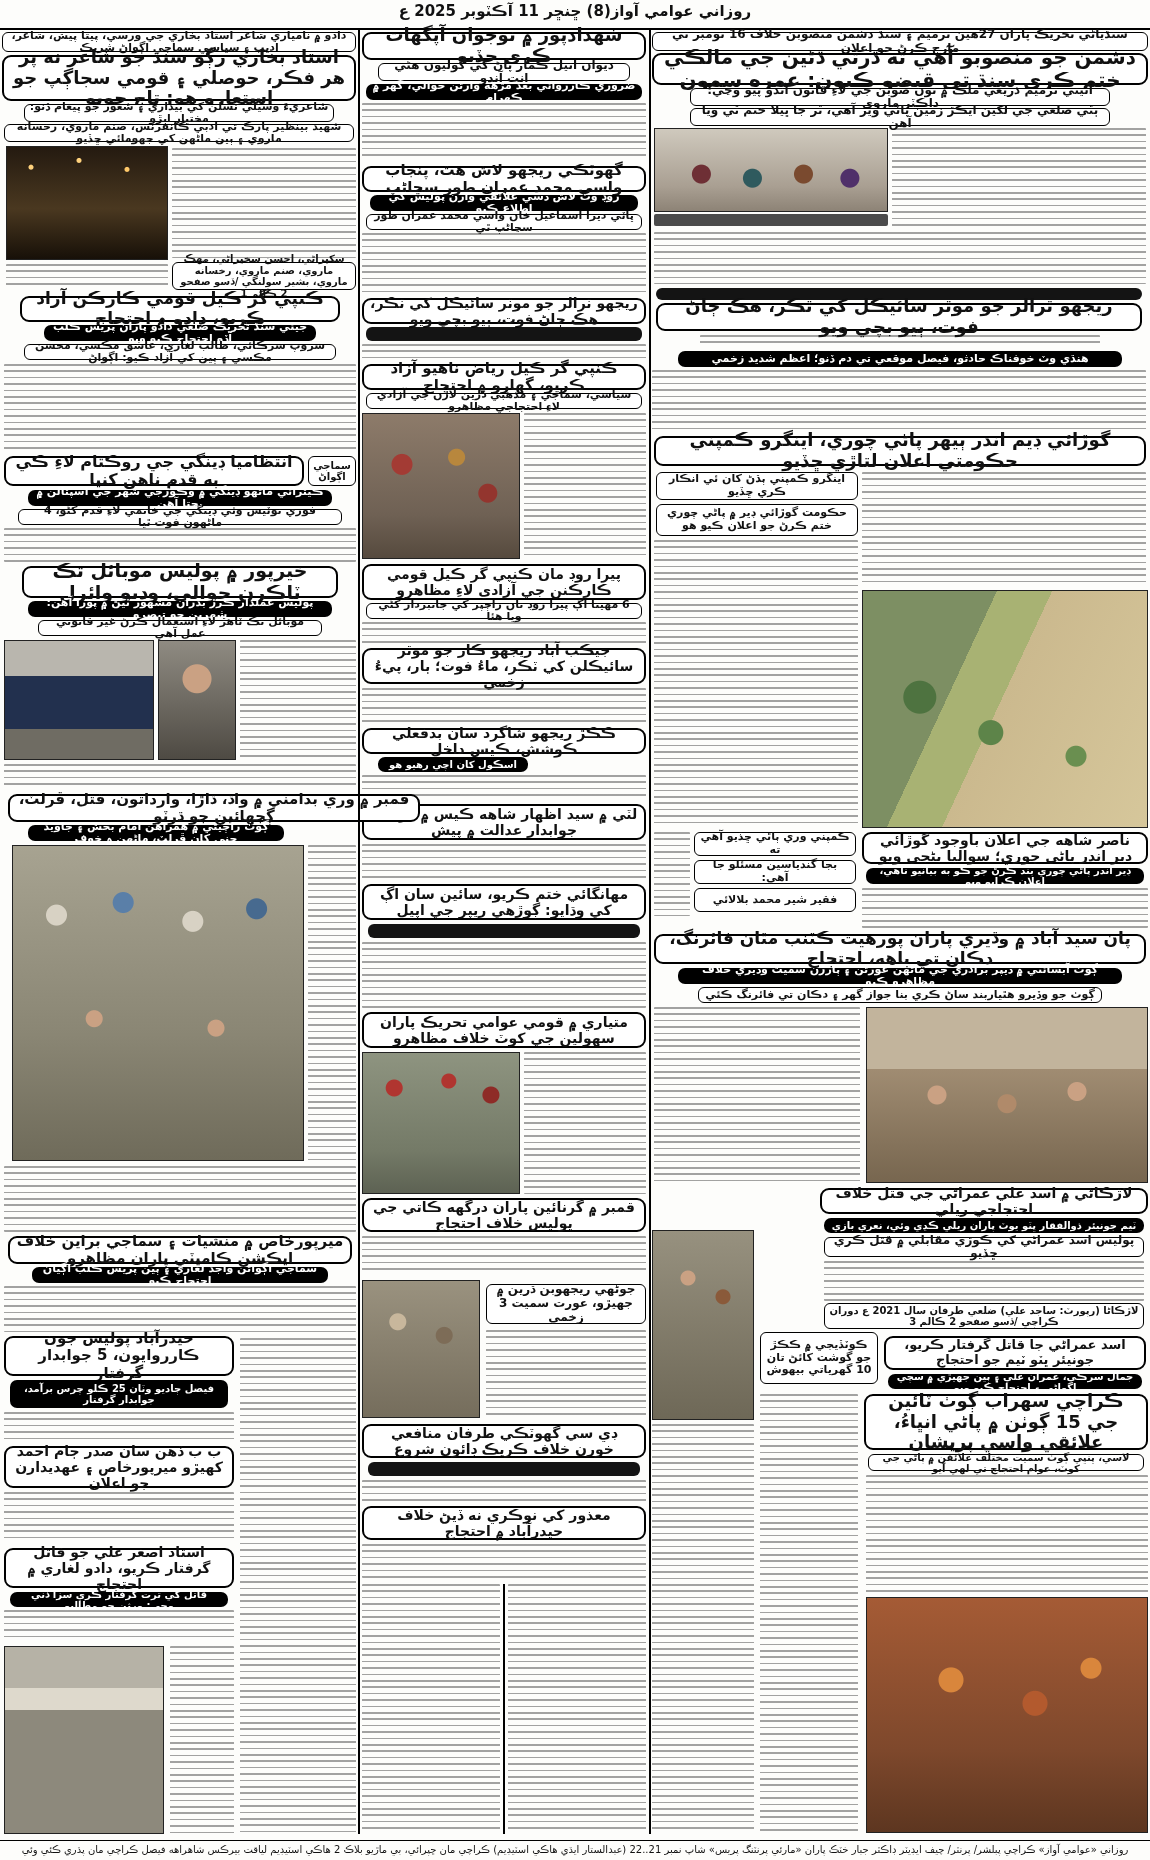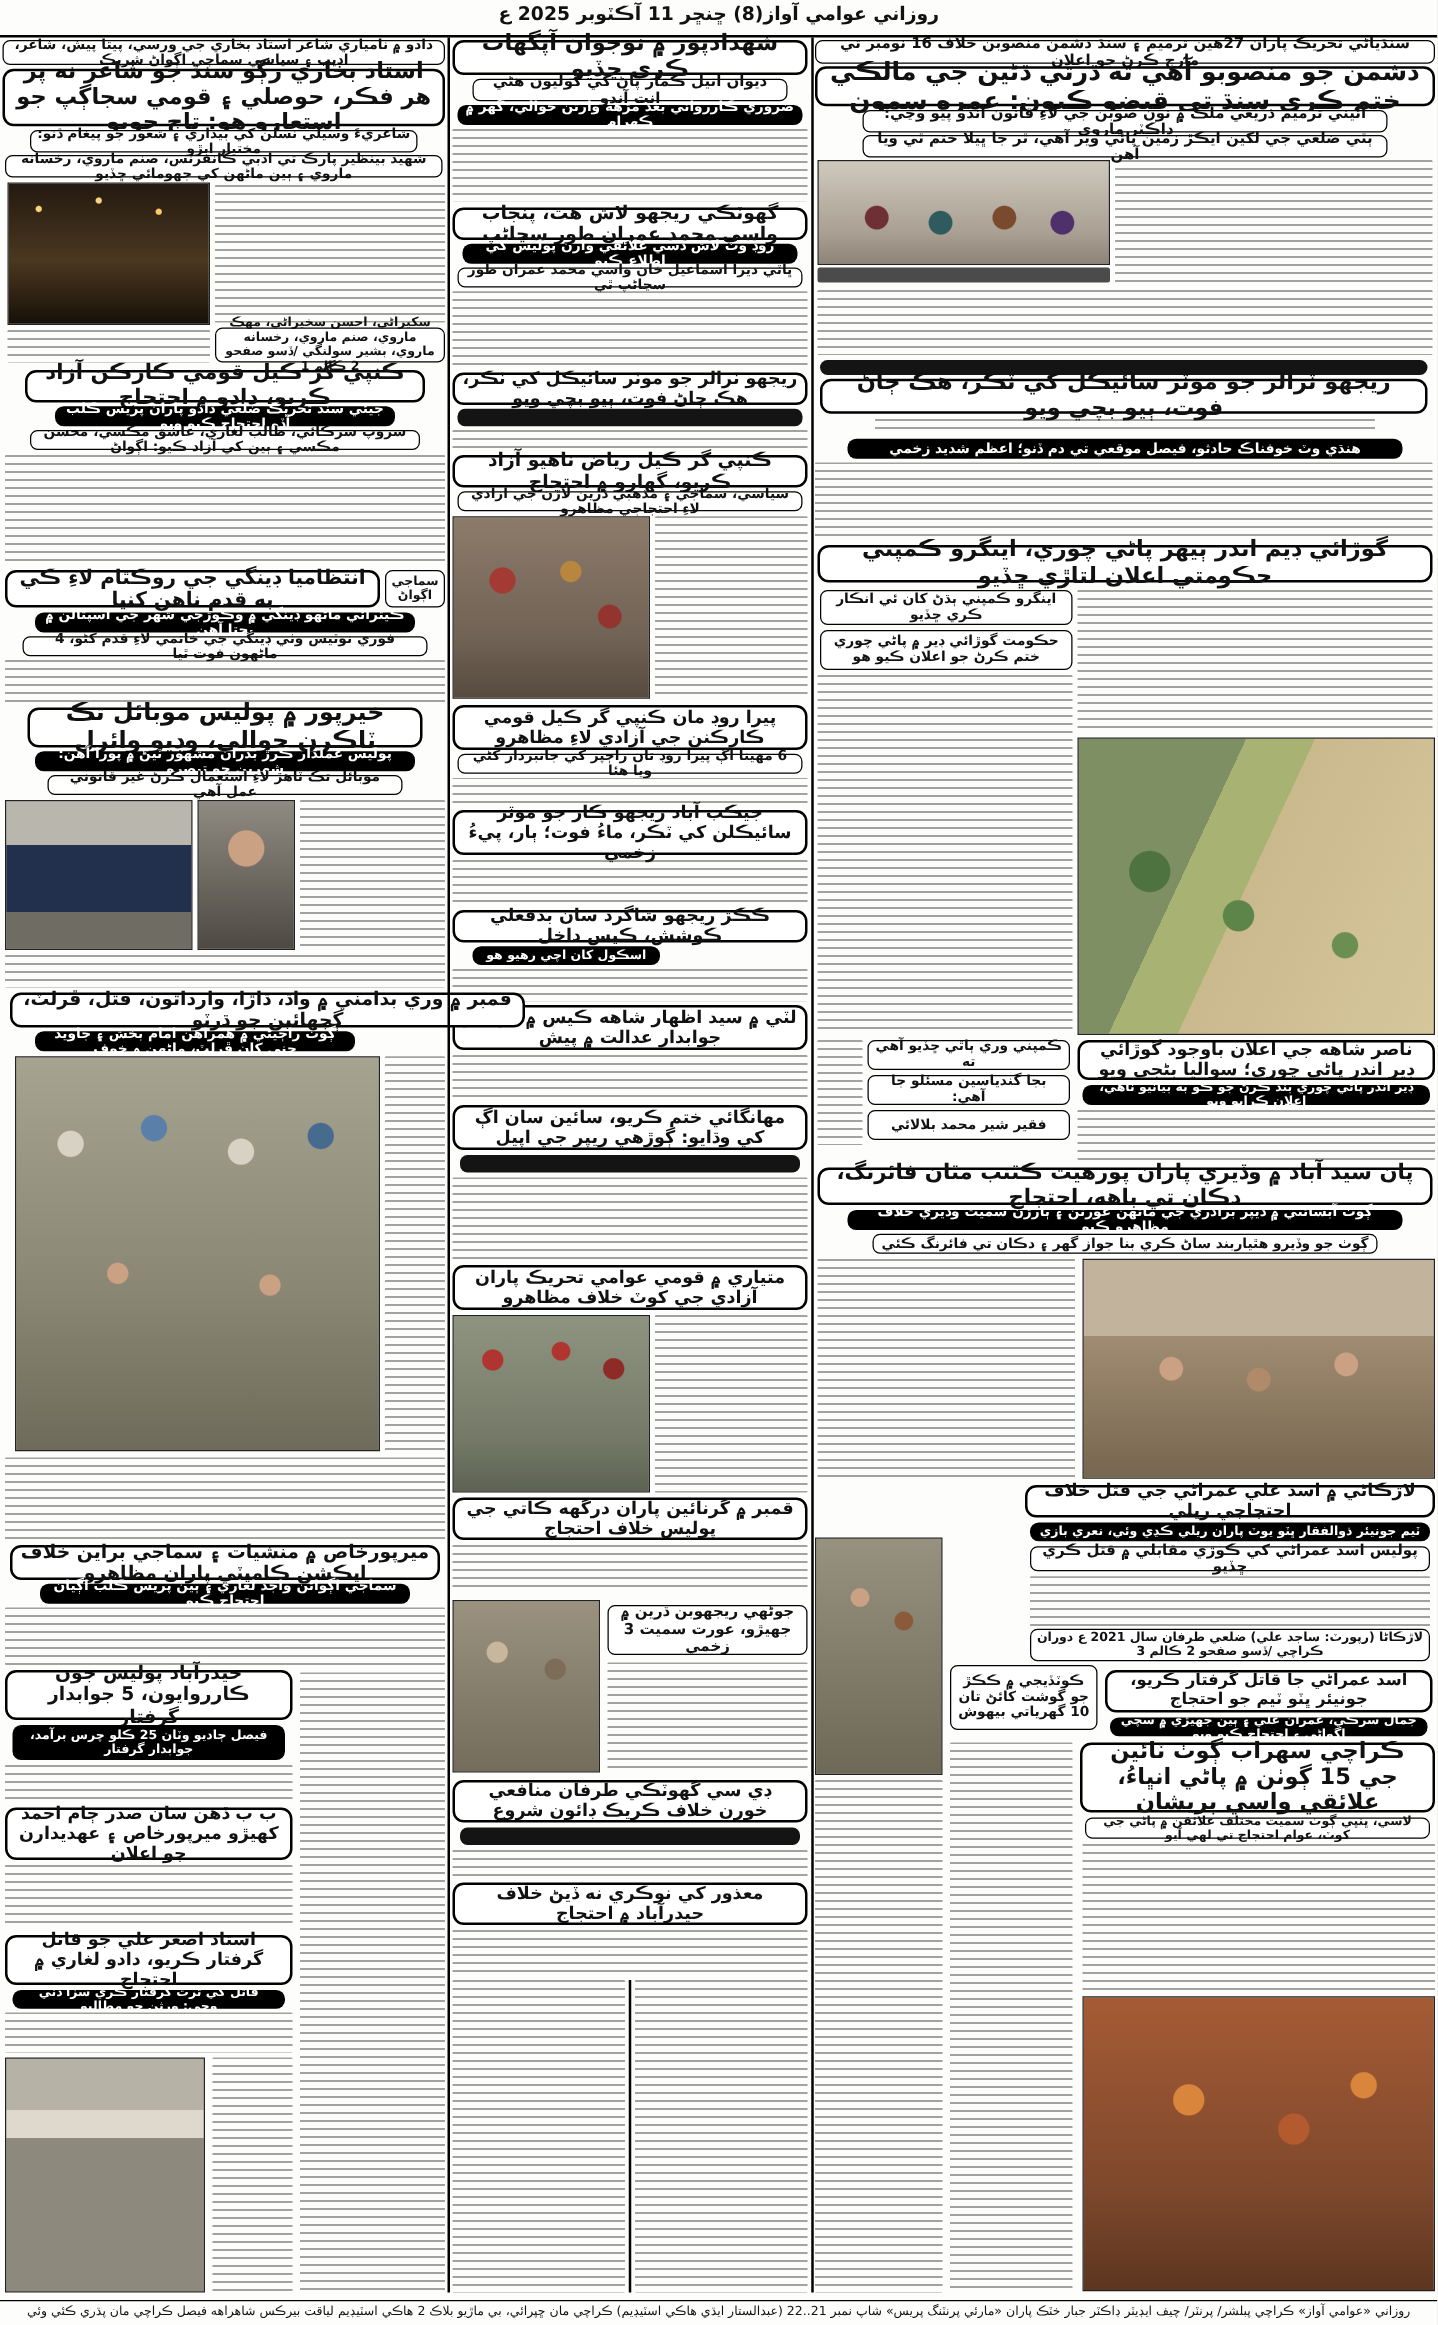--- a/index.html
+++ b/index.html
@@ -97,21 +97,21 @@
   <div class="abs bar f10" style="top:757px;left:378px;width:150px;height:15px">اسڪول کان اچي رهيو هو</div>
   <div class="abs sim" style="top:775px;left:362px;width:284px;height:26px"></div>
 
   <div class="abs hl f14" style="top:804px;left:362px;width:284px;height:36px">لٽي ۾ سيد اظهار شاهه ڪيس ۾ گرفتار جوابدار عدالت ۾ پيش</div>
   <div class="abs sim" style="top:844px;left:362px;width:284px;height:36px"></div>
 
   <div class="abs hl f14" style="top:884px;left:362px;width:284px;height:36px">مهانگائي ختم ڪريو، سائين سان اڳ کي وڌايو: ڳوڙهي ريپر جي اپيل</div>
   <div class="abs simbar" style="top:924px;left:368px;width:272px;height:14px"></div>
   <div class="abs sim" style="top:942px;left:362px;width:284px;height:66px"></div>
 
-  <div class="abs hl f14" style="top:1012px;left:362px;width:284px;height:36px">متياري ۾ قومي عوامي تحريڪ پاران آزادي جي کوٽ خلاف مظاهرو</div>
+  <div class="abs hl f14" style="top:1012px;left:362px;width:284px;height:36px">متياري ۾ قومي عوامي تحريڪ پاران سهولين جي کوٽ خلاف مظاهرو</div>
   <div class="abs photo" style="top:1052px;left:362px;width:158px;height:142px;background:
        radial-gradient(circle at 20% 25%, #b03530 0 8px, transparent 9px),
        radial-gradient(circle at 55% 20%, #b03530 0 7px, transparent 8px),
        radial-gradient(circle at 82% 30%, #8e2b27 0 8px, transparent 9px),
        linear-gradient(180deg,#8e9480,#747a67 70%,#5d6253)"></div>
   <div class="abs sim" style="top:1052px;left:524px;width:122px;height:142px"></div>
 
   <div class="abs hl f14" style="top:1198px;left:362px;width:284px;height:34px">قمبر ۾ گرنائين پاران درگهه ڪاتي جي پوليس خلاف احتجاج</div>
   <div class="abs sim" style="top:1236px;left:362px;width:284px;height:38px"></div>
 

